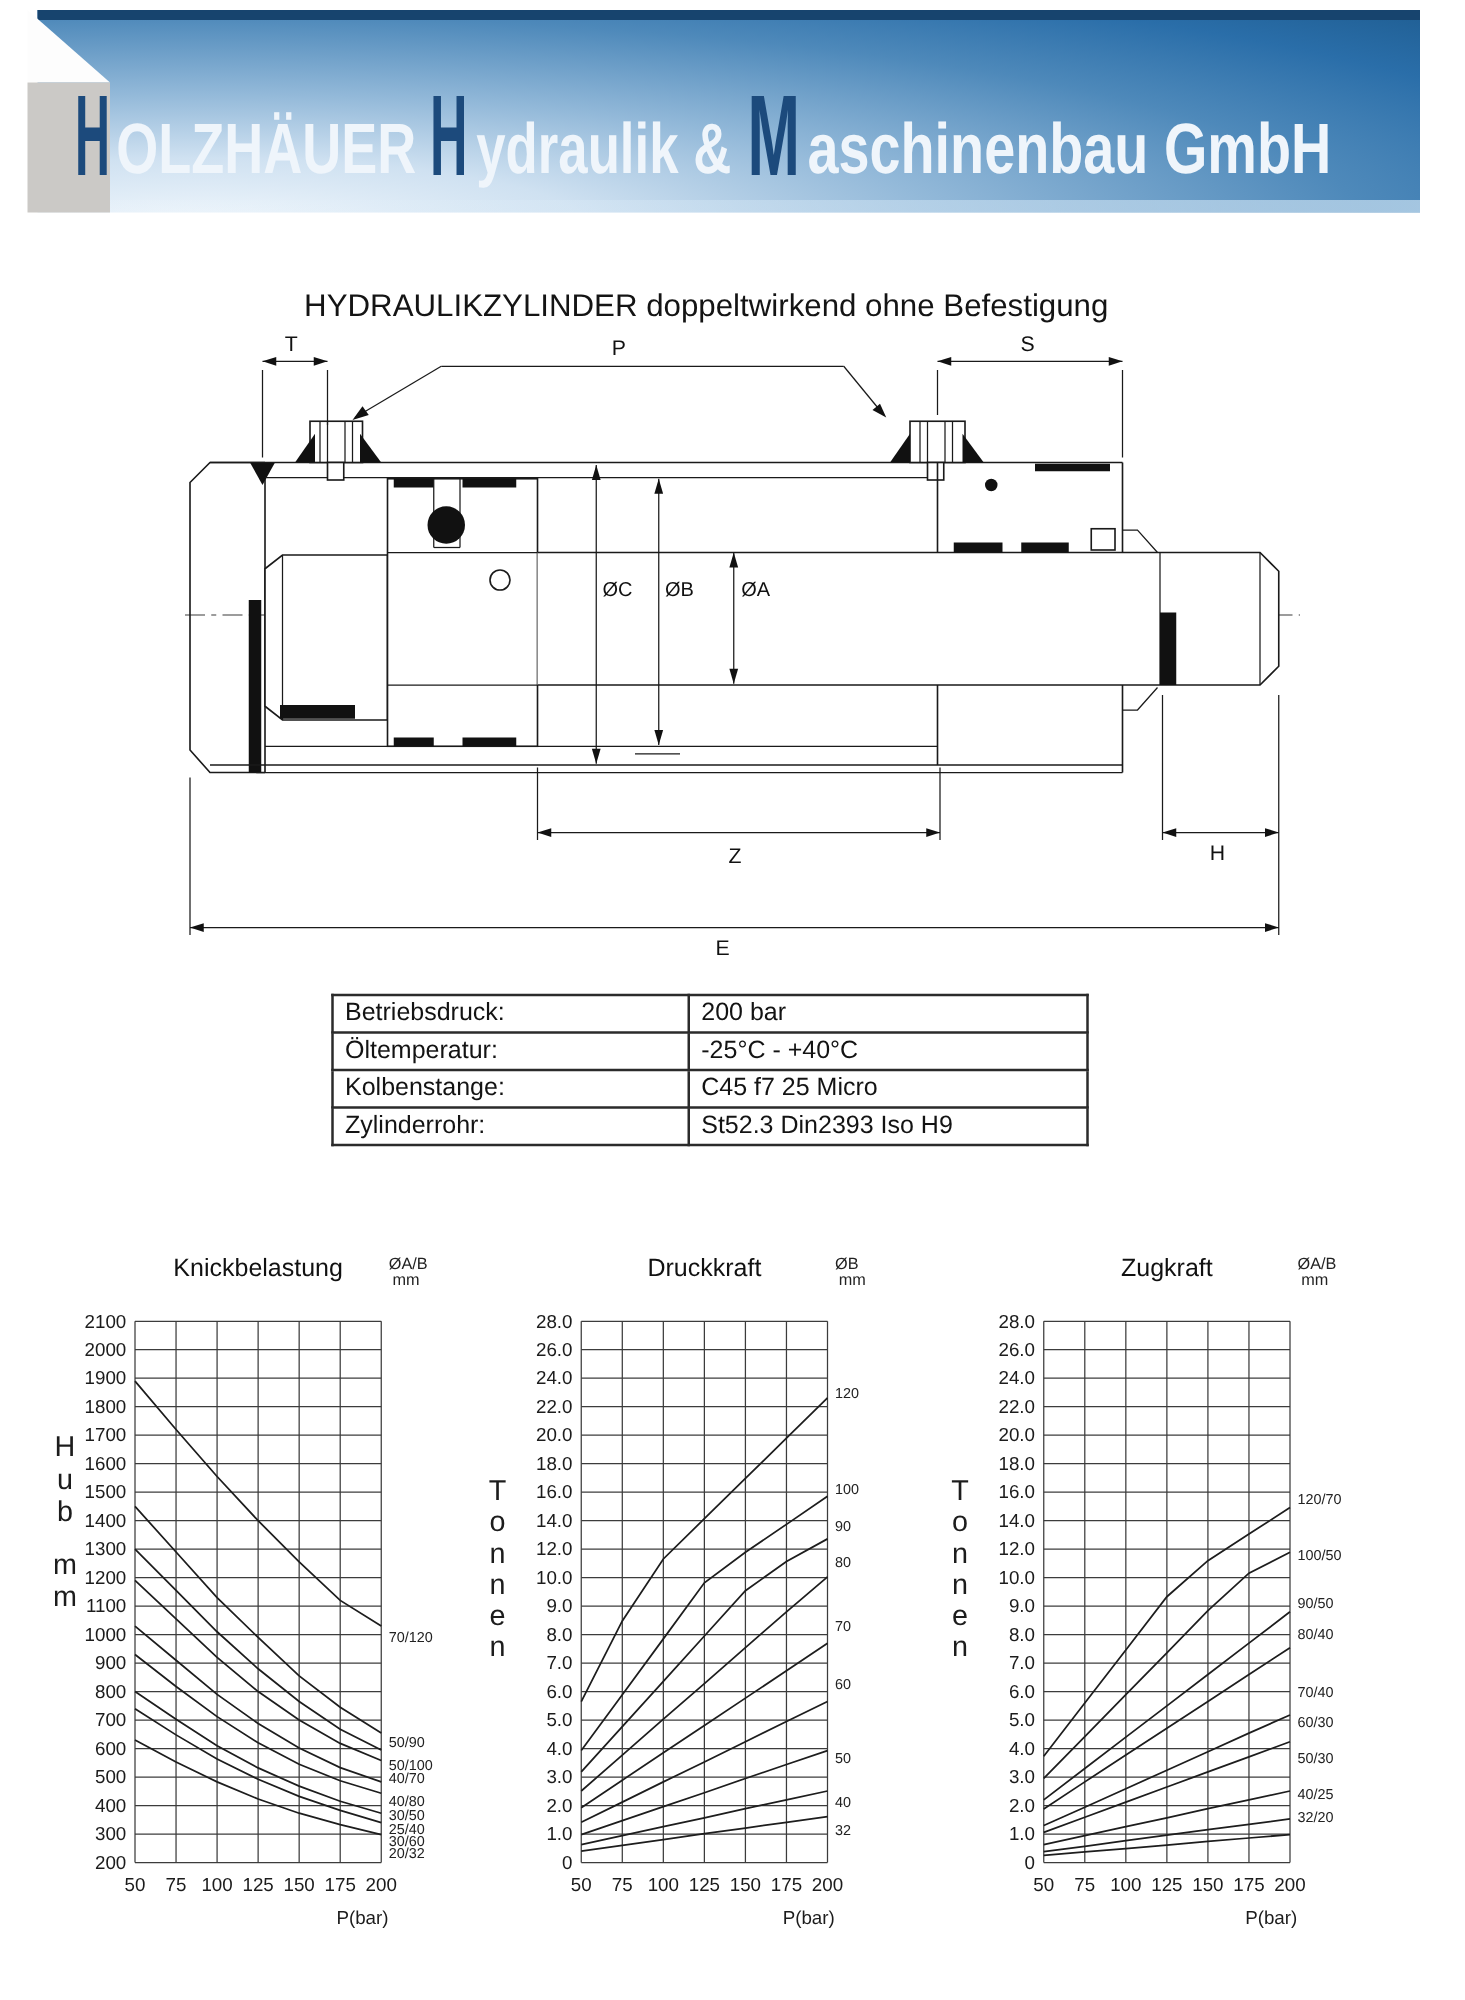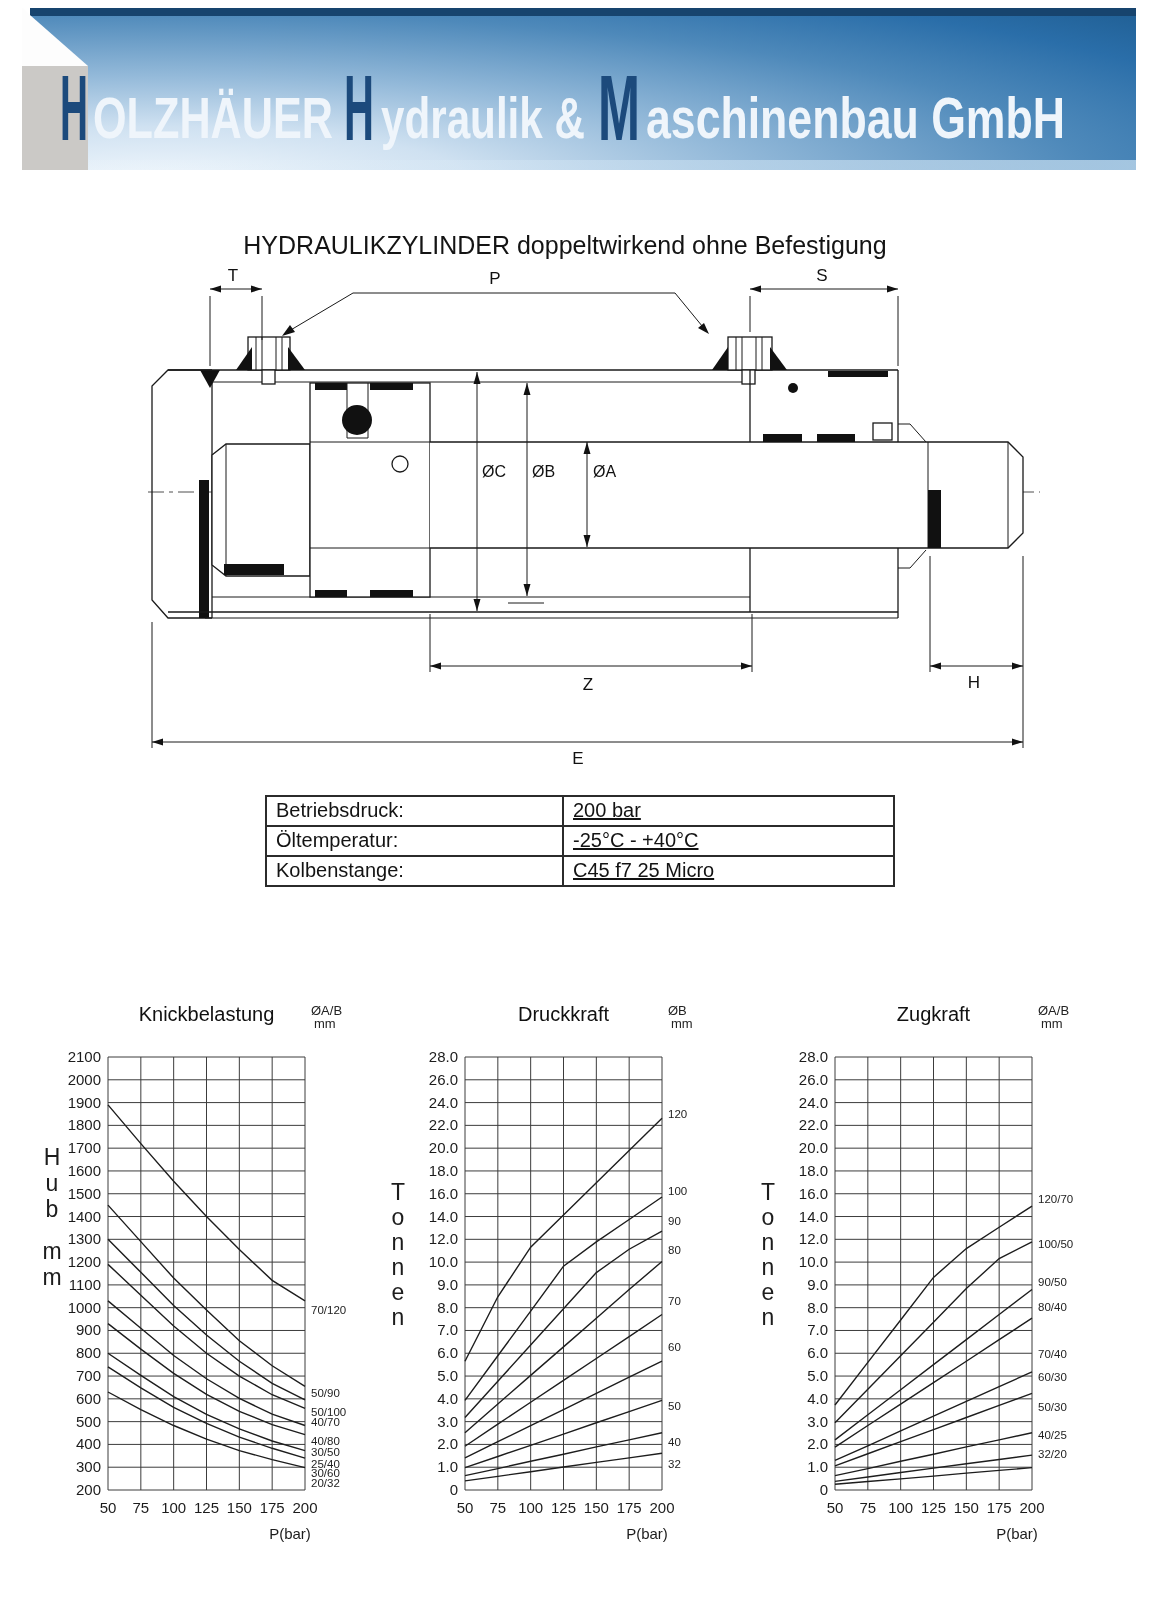--- a/index.html
+++ b/index.html
@@ -31,23 +31,23 @@
   .fillw{fill:#fff;stroke:#1a1a1a;stroke-width:1.3;}
   .dim{stroke:#1a1a1a;stroke-width:1;fill:none;}
   .dimarrow{fill:#111;stroke:none;}
   .dimtext{font-family:"Liberation Sans",sans-serif;font-size:17px;fill:#111;text-anchor:middle;}
   .diatext{font-family:"Liberation Sans",sans-serif;font-size:16px;fill:#111;text-anchor:start;}
   .cline{stroke:#3a3a3a;stroke-width:0.9;stroke-dasharray:16 5 4 5;fill:none;}
 
   
   .specs{position:absolute;left:265px;top:795px;border-collapse:collapse;
     font-size:20px;color:#131313;}
-  .specs td{border:2px solid #2b2b2b;height:26px;padding:0 18px 2px 9px;white-space:nowrap;}
+  .specs td{border:2px solid #2b2b2b;height:26px;padding:0 6px 2px 9px;white-space:nowrap;}
   .specs td.lab{width:268px;}
-  .specs td.val{width:302px;text-decoration:underline;}
+  .specs td.val{width:302px;}
 
   
   #charts-svg{position:absolute;left:30px;top:995px;width:1112px;height:575px;}
   .grid{stroke:#3c3c3c;stroke-width:1;}
   .curve{stroke:#1d1d1d;stroke-width:1.4;fill:none;}
   .tick{font-family:"Liberation Sans",sans-serif;font-size:15px;fill:#1c1c1c;}
   .yt{text-anchor:end;}
   .xt{text-anchor:middle;}
   .ctitle{font-family:"Liberation Sans",sans-serif;font-size:20px;fill:#111;text-anchor:middle;}
   .rhead{font-family:"Liberation Sans",sans-serif;font-size:13px;fill:#222;text-anchor:start;}
@@ -233,20 +233,24 @@
       <td class="lab">Betriebsdruck:</td>
       <td class="val">200 bar</td>
     </tr>
     <tr>
       <td class="lab">Öltemperatur:</td>
       <td class="val">-25°C - +40°C</td>
     </tr>
     <tr>
       <td class="lab">Kolbenstange:</td>
       <td class="val">C45 f7 25 Micro</td>
+    </tr>
+    <tr>
+      <td class="lab">Zylinderrohr:</td>
+      <td class="val">St52.3 Din2393 Iso H9</td>
     </tr>
   </tbody>
 </table>
 
 <svg id="charts-svg" viewBox="0 0 1112 575">
     <line x1="78" y1="495" x2="275" y2="495" class="grid"></line>
     <text x="71" y="500" class="tick yt">200</text>
     <line x1="78" y1="472.2105263157895" x2="275" y2="472.2105263157895" class="grid"></line>
     <text x="71" y="477.2105263157895" class="tick yt">300</text>
     <line x1="78" y1="449.42105263157896" x2="275" y2="449.42105263157896" class="grid"></line>

